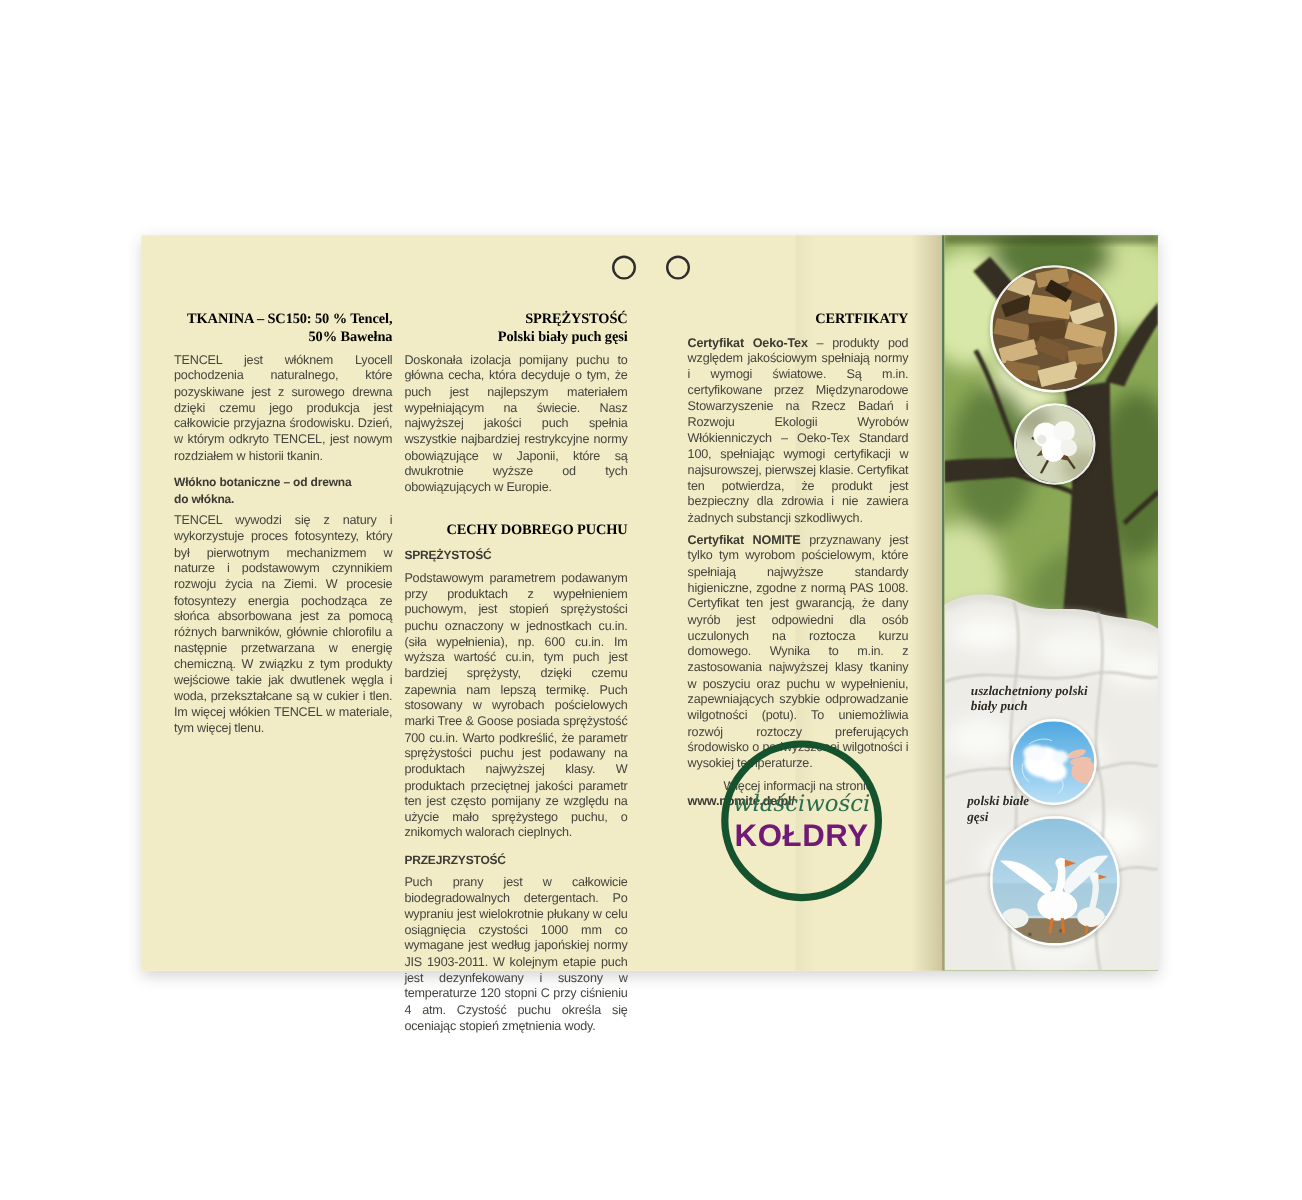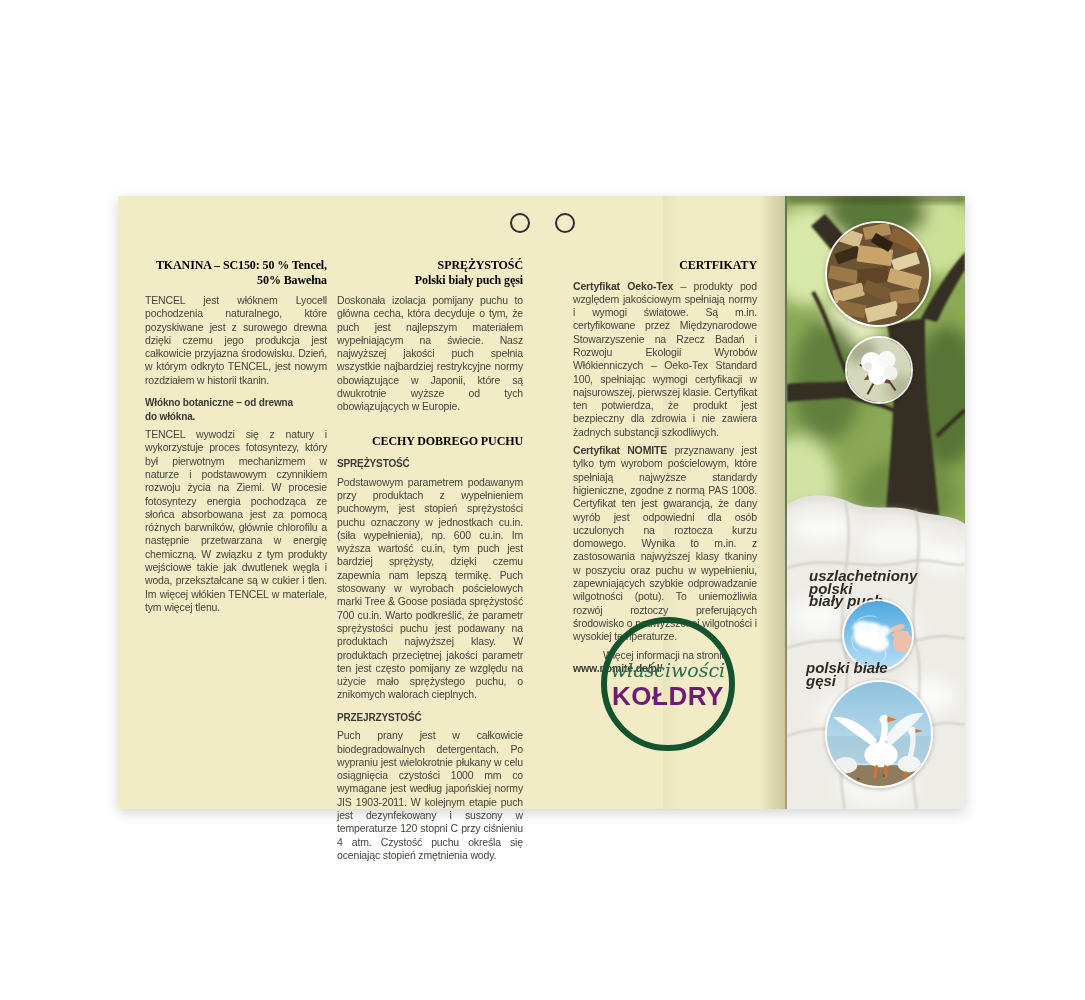--- a/index.html
+++ b/index.html
@@ -64,22 +64,22 @@
   .photo-panel{
     position:absolute;left:669px;top:0;width:178px;height:613px;overflow:hidden;background:#7e9a4e;
   }
   .photo-panel svg.bg{position:absolute;left:0;top:0;}
   .circle-photo{
     position:absolute;border-radius:50%;overflow:hidden;border:2px solid rgba(255,255,255,0.9);
     box-sizing:border-box;box-shadow:0 1px 4px rgba(0,0,0,0.25);
   }
   .circle-photo svg{display:block;width:100%;height:100%;}
   .photo-label{
-    position:absolute;font-family:Liberation Sans, sans-serif;font-style:italic;font-weight:bold;
-    font-size:15px;line-height:12.5px;color:#2e2a22;white-space:pre-line;
+    position:absolute;font-family:Liberation Serif, serif;font-style:italic;font-weight:bold;
+    font-size:11px;line-height:12.5px;color:#2e2a22;white-space:pre-line;
     text-shadow:0 0 2px rgba(255,255,255,0.6);
   }
 </style>
 </head>
 <body>
 
 <div class="brochure">
 
   <div class="cream-panel">
     <div class="mid-fold"></div>

